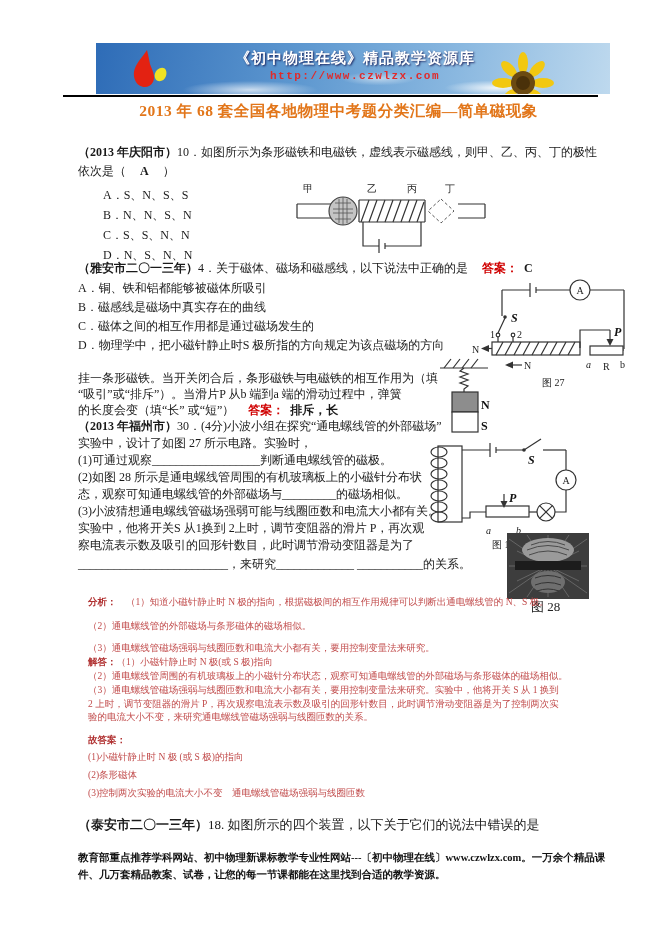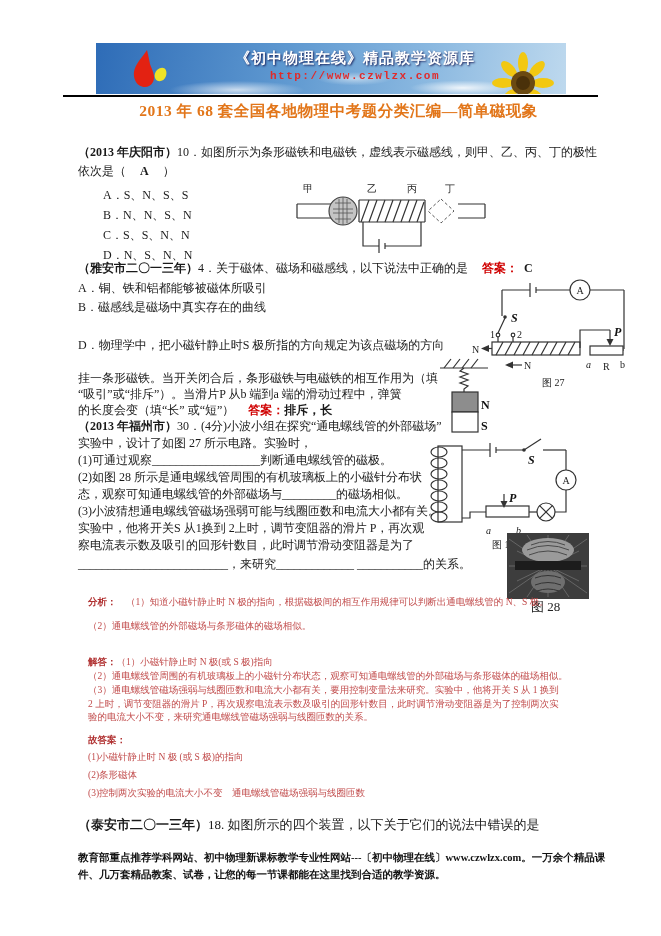--- a/index.html
+++ b/index.html
@@ -4,21 +4,21 @@
 <style>
   html,body{margin:0;padding:0;background:#888;}
   .page{position:relative;width:661px;height:936px;background:#fff;overflow:hidden;
         font-family:"Liberation Serif","DejaVu Serif",serif;color:#1a1a1a;}
   .abs{position:absolute;white-space:nowrap;line-height:1;}
   .bl{font-size:12px;}
   .b{font-weight:bold;}
   .red{color:#d00000;font-weight:bold;}
   .ansgap{margin-left:14px;}
   .page-title{width:661px;text-align:center;color:#e2761a;font-weight:bold;font-size:15.5px;letter-spacing:.5px;}
-  .banner{position:absolute;left:96px;top:43px;width:470px;height:51px;overflow:hidden;
+  .banner{position:absolute;left:96px;top:43px;width:514px;height:51px;overflow:hidden;
      background:
        radial-gradient(70px 10px at 78% 88%, rgba(255,255,255,.85), rgba(255,255,255,0) 75%),
        radial-gradient(90px 12px at 30% 92%, rgba(255,255,255,.7), rgba(255,255,255,0) 75%),
        radial-gradient(50px 9px at 55% 70%, rgba(255,255,255,.5), rgba(255,255,255,0) 75%),
        linear-gradient(100deg,#2e6cb7 0%,#5e98d0 40%,#8ab8e0 70%,#bed9ee 100%);}
   .site-title{position:absolute;left:104px;top:6px;width:310px;text-align:center;color:#fff;font-weight:bold;
      font-size:15px;letter-spacing:1px;text-shadow:1px 1px 2px rgba(10,10,70,.85);}
   .site-url{position:absolute;left:104px;top:27px;width:310px;text-align:center;color:#e02a2a;font-weight:bold;
      font-family:"Liberation Mono","DejaVu Sans Mono",monospace;font-size:11px;letter-spacing:1.5px;}
   .rule{position:absolute;left:63px;top:95px;width:535px;height:2px;background:#000;}
@@ -89,20 +89,21 @@
     <polygon points="146,17 159,29 146,41 133,29" fill="none" stroke="#555" stroke-width="1" stroke-dasharray="3,2.5"></polygon>
     <path class="ln" d="M163,22 H190 M163,36 H190 M190,22 V36"></path>
     <path class="ln" d="M68,40 V64 H84 M90,64 H126 V40"></path>
     <path class="ln" d="M84,57 V71"></path>
       <path class="ln" stroke-width="2.4" d="M90,61 V67"></path>
   </svg>
 
   <div class="abs bl" style="left:78px;top:262px"><span class="b">（雅安市二〇一三年）</span><span>4．关于磁体、磁场和磁感线，以下说法中正确的是</span><span class="red ansgap">答案：</span><span class="b" style="margin-left:6px">C</span></div>
   <div class="abs opt" style="left:78px;top:282px">A．铜、铁和铝都能够被磁体所吸引</div>
   <div class="abs opt" style="left:78px;top:301px">B．磁感线是磁场中真实存在的曲线</div>
+  <div class="abs opt" style="left:78px;top:320px">C．磁体之间的相互作用都是通过磁场发生的</div>
   <div class="abs opt" style="left:78px;top:339px">D．物理学中，把小磁针静止时S 极所指的方向规定为该点磁场的方向</div>
 
   <svg class="abs" style="left:472px;top:272px" width="172" height="118" viewBox="0 0 172 118">
     <path class="ln" d="M30,18 H58 M64,18 H98"></path>
     <path class="ln" d="M58,11 V25"></path>
       <path class="ln" stroke-width="2.6" d="M64,15 V21"></path>
     <circle class="ln" cx="108" cy="18" r="10"></circle>
     <text class="lbl" x="104.5" y="22">A</text>
     <path class="ln" d="M118,18 H152 M152,18 V77"></path>
     <path class="ln" d="M30,18 V44 M33,46 L26,61"></path>
@@ -129,21 +130,21 @@
     <rect class="ln" x="118" y="74" width="33" height="9"></rect>
     <path class="ln" d="M151,78 H152"></path>
     <text class="lbl" x="114" y="96" font-style="italic">a</text>
     <text class="lbl" x="131" y="98">R</text>
     <text class="lbl" x="148" y="96">b</text>
     <text class="lbl" x="70" y="114" font-size="12">图 27</text>
   </svg>
 
   <div class="abs bl" style="left:78px;top:372px">挂一条形磁铁。当开关闭合后，条形磁铁与电磁铁的相互作用为（填</div>
   <div class="abs bl" style="left:78px;top:388px">“吸引”或“排斥”）。当滑片P 从b 端到a 端的滑动过程中，弹簧</div>
-  <div class="abs bl" style="left:78px;top:404px"><span>的长度会变（填“长” 或“短”）</span><span class="red ansgap">答案：</span><span class="b" style="margin-left:0">排斥，长</span></div>
+  <div class="abs bl" style="left:78px;top:404px"><span>的长度会变（填“长” 或“短”）</span><span class="red ansgap">答案：</span><span class="b" style="margin-left:6px">排斥，长</span></div>
 
   <svg class="abs" style="left:424px;top:352px" width="162" height="198" viewBox="0 0 162 198">
     <path class="ln" d="M16,16 H64"></path>
     <g class="ln">
         <path d="M20,16 L27,7 M29,16 L36,7 M38,16 L45,7 M47,16 L54,7"></path>
       </g>
     <polyline class="ln" points="40,16 36,19 44,22 36,25 44,28 36,31 44,34 40,37 40,40"></polyline>
     <rect x="28" y="40" width="26" height="20" fill="#8d8d8d" stroke="#333" stroke-width="1.2"></rect>
     <rect x="28" y="60" width="26" height="20" fill="#fff" stroke="#333" stroke-width="1.2"></rect>
     <text class="lblb" x="57" y="57" font-size="16">N</text>
@@ -200,20 +201,21 @@
     <ellipse cx="41" cy="17" rx="26" ry="12" fill="#9a9a9a"></ellipse>
     <path d="M20,17 Q41,8 62,17 M24,12 Q41,5 58,12 M22,22 Q41,14 60,22" stroke="#4a4a4a" stroke-width="1" fill="none"></path>
     <rect x="8" y="28" width="66" height="9" fill="#1c1c1c"></rect>
     <ellipse cx="41" cy="49" rx="17" ry="11" fill="#6f6f6f"></ellipse>
     <path d="M28,45 Q41,40 54,45 M28,52 Q41,47 54,52 M30,58 Q41,54 52,58" stroke="#333" stroke-width="1" fill="none"></path>
   </svg>
   <div class="abs figcap" style="left:531px;top:600px">图 28</div>
 
   <div class="abs ana" style="left:88px;top:598px"><span class="p">分析：</span><span>　（1）知道小磁针静止时 N 极的指向，根据磁极间的相互作用规律可以判断出通电螺线管的 N、S 极。</span></div>
   <div class="abs ana" style="left:88px;top:622px"><span class="p"></span><span>（2）通电螺线管的外部磁场与条形磁体的磁场相似。</span></div>
+  <div class="abs ana" style="left:88px;top:644px"><span class="p"></span><span>（3）通电螺线管磁场强弱与线圈匝数和电流大小都有关，要用控制变量法来研究。</span></div>
   <div class="abs ana" style="left:88px;top:658px"><span class="p">解答：</span><span>（1）小磁针静止时 N 极(或 S 极)指向</span></div>
   <div class="abs ana" style="left:88px;top:672px"><span class="p"></span><span>（2）通电螺线管周围的有机玻璃板上的小磁针分布状态，观察可知通电螺线管的外部磁场与条形磁体的磁场相似。</span></div>
   <div class="abs ana" style="left:88px;top:686px"><span class="p"></span><span>（3）通电螺线管磁场强弱与线圈匝数和电流大小都有关，要用控制变量法来研究。实验中，他将开关 S 从 1 换到</span></div>
   <div class="abs ana" style="left:88px;top:700px"><span class="p"></span><span>2 上时，调节变阻器的滑片 P，再次观察电流表示数及吸引的回形针数目，此时调节滑动变阻器是为了控制两次实</span></div>
   <div class="abs ana" style="left:88px;top:713px"><span class="p"></span><span>验的电流大小不变，来研究通电螺线管磁场强弱与线圈匝数的关系。</span></div>
   <div class="abs ana" style="left:88px;top:736px"><span class="p">故答案：</span><span></span></div>
   <div class="abs ana" style="left:88px;top:753px"><span class="p"></span><span>(1)小磁针静止时 N 极 (或 S 极)的指向</span></div>
   <div class="abs ana" style="left:88px;top:771px"><span class="p"></span><span>(2)条形磁体</span></div>
   <div class="abs ana" style="left:88px;top:789px"><span class="p"></span><span>(3)控制两次实验的电流大小不变　通电螺线管磁场强弱与线圈匝数</span></div>
 

